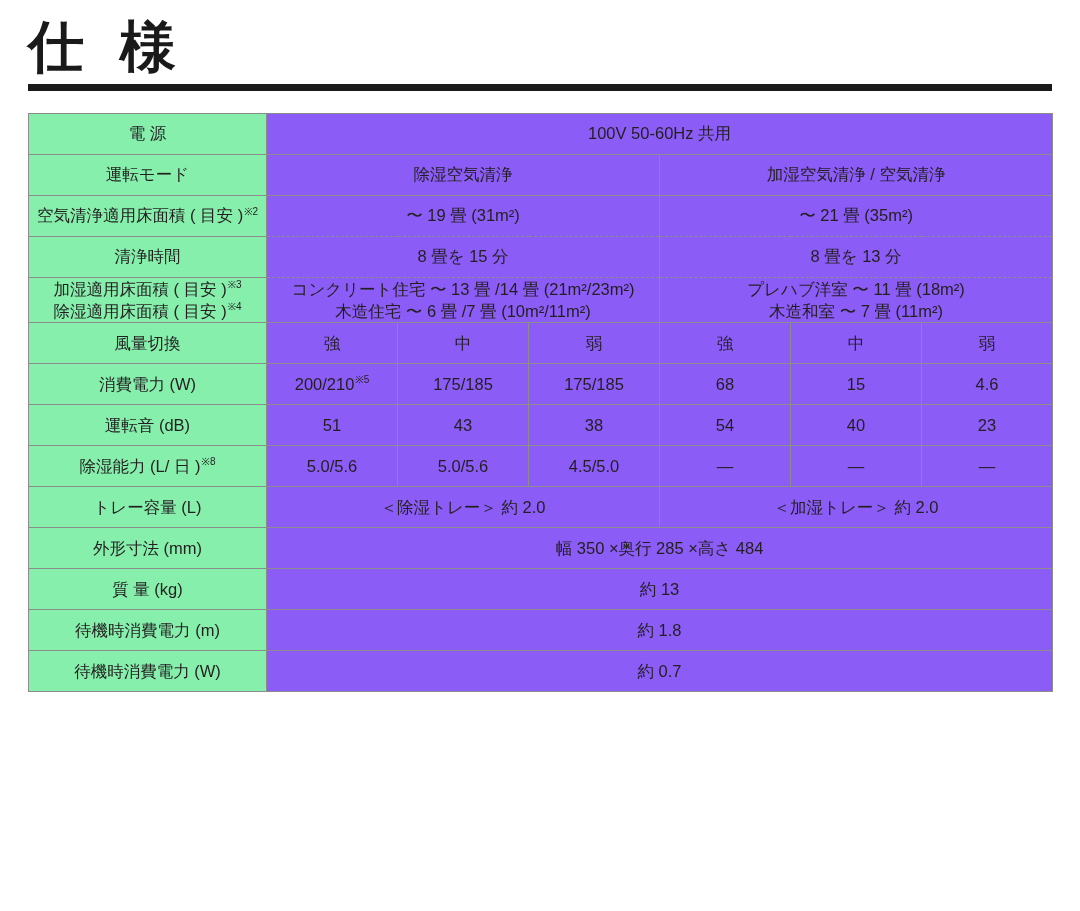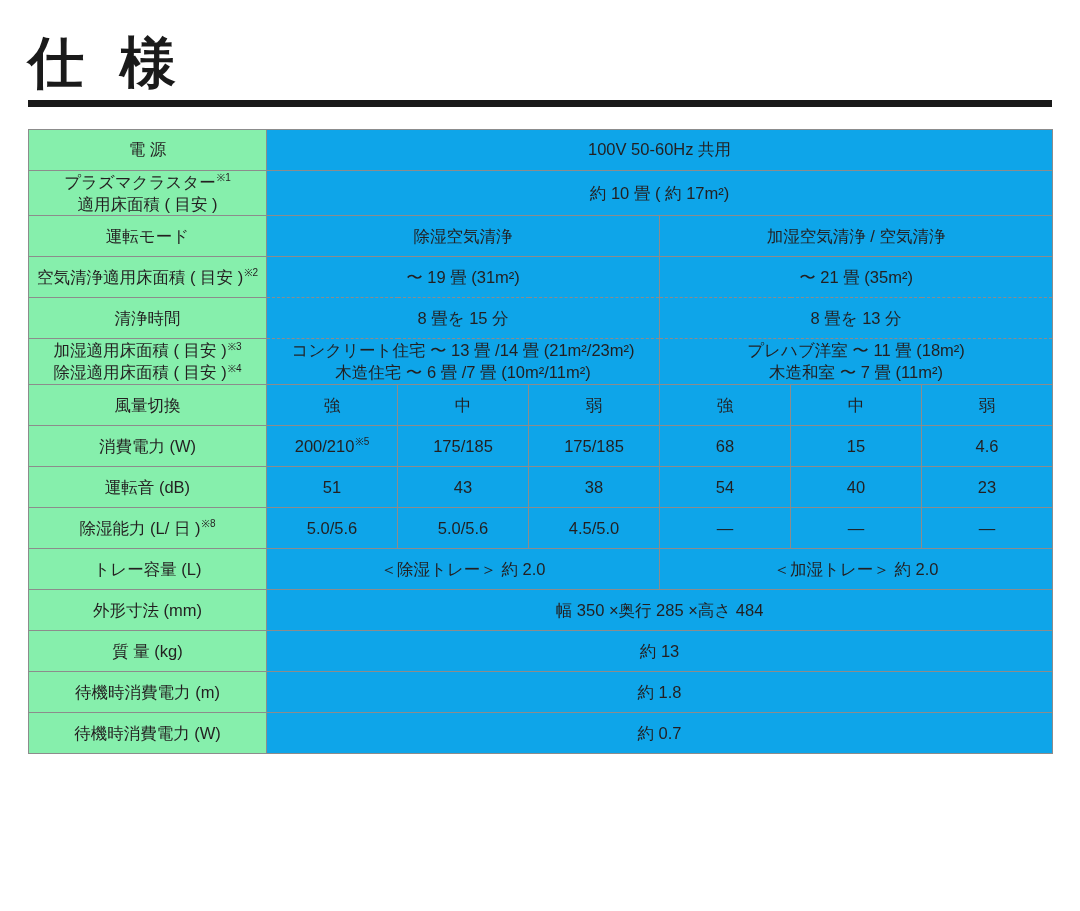--- a/index.html
+++ b/index.html
@@ -22,21 +22,21 @@
     padding: 0 28px;
   }
   .title-block {
     padding-top: 16px;
   }
   .page-title {
     font-size: 56px;
     font-weight: bold;
     letter-spacing: 0.18em;
     line-height: 1.1;
-    margin: 16px 0 6px 0;
+    margin: 0 0 6px 0;
     color: #1a1a1a;
   }
   .title-rule {
     height: 7px;
     background: #1a1a1a;
     width: 1024px;
     margin-bottom: 22px;
   }
   table.spec {
     border-collapse: collapse;
@@ -54,21 +54,21 @@
     height: 40px;
   }
   td.label {
     background: #86efac;
     text-align: left;
     padding: 4px 8px 4px 12px;
     font-size: 16.5px;
     width: 238px;
   }
   td.val {
-    background: #0ea5e9;
+    background: #8b5cf6;
     padding: 4px 6px;
   }
   .dash-top {
     border-top: 1px dashed #8c8c8c !important;
   }
   .dash-bottom {
     border-bottom: 1px dashed #8c8c8c !important;
   }
   .sup-mark {
     font-size: 10px;
@@ -103,29 +103,20 @@
         <tr>
           <td class="label">
             <span class="two-line">電 源</span>
           </td>
           <td class="val" colspan="6">
             <span class="two-line">100V 50-60Hz 共用</span>
           </td>
         </tr>
         <tr>
           <td class="label">
-            <span class="two-line">プラズマクラスター<span class="sup-mark">※1</span></span>
-            <span class="two-line">適用床面積 ( 目安 )</span>
-          </td>
-          <td class="val" colspan="6">
-            <span class="two-line">約 10 畳 ( 約 17m²)</span>
-          </td>
-        </tr>
-        <tr>
-          <td class="label">
             <span class="two-line">運転モード</span>
           </td>
           <td class="val" colspan="3">
             <span class="two-line">除湿空気清浄</span>
           </td>
           <td class="val" colspan="3">
             <span class="two-line">加湿空気清浄 / 空気清浄</span>
           </td>
         </tr>
         <tr>

